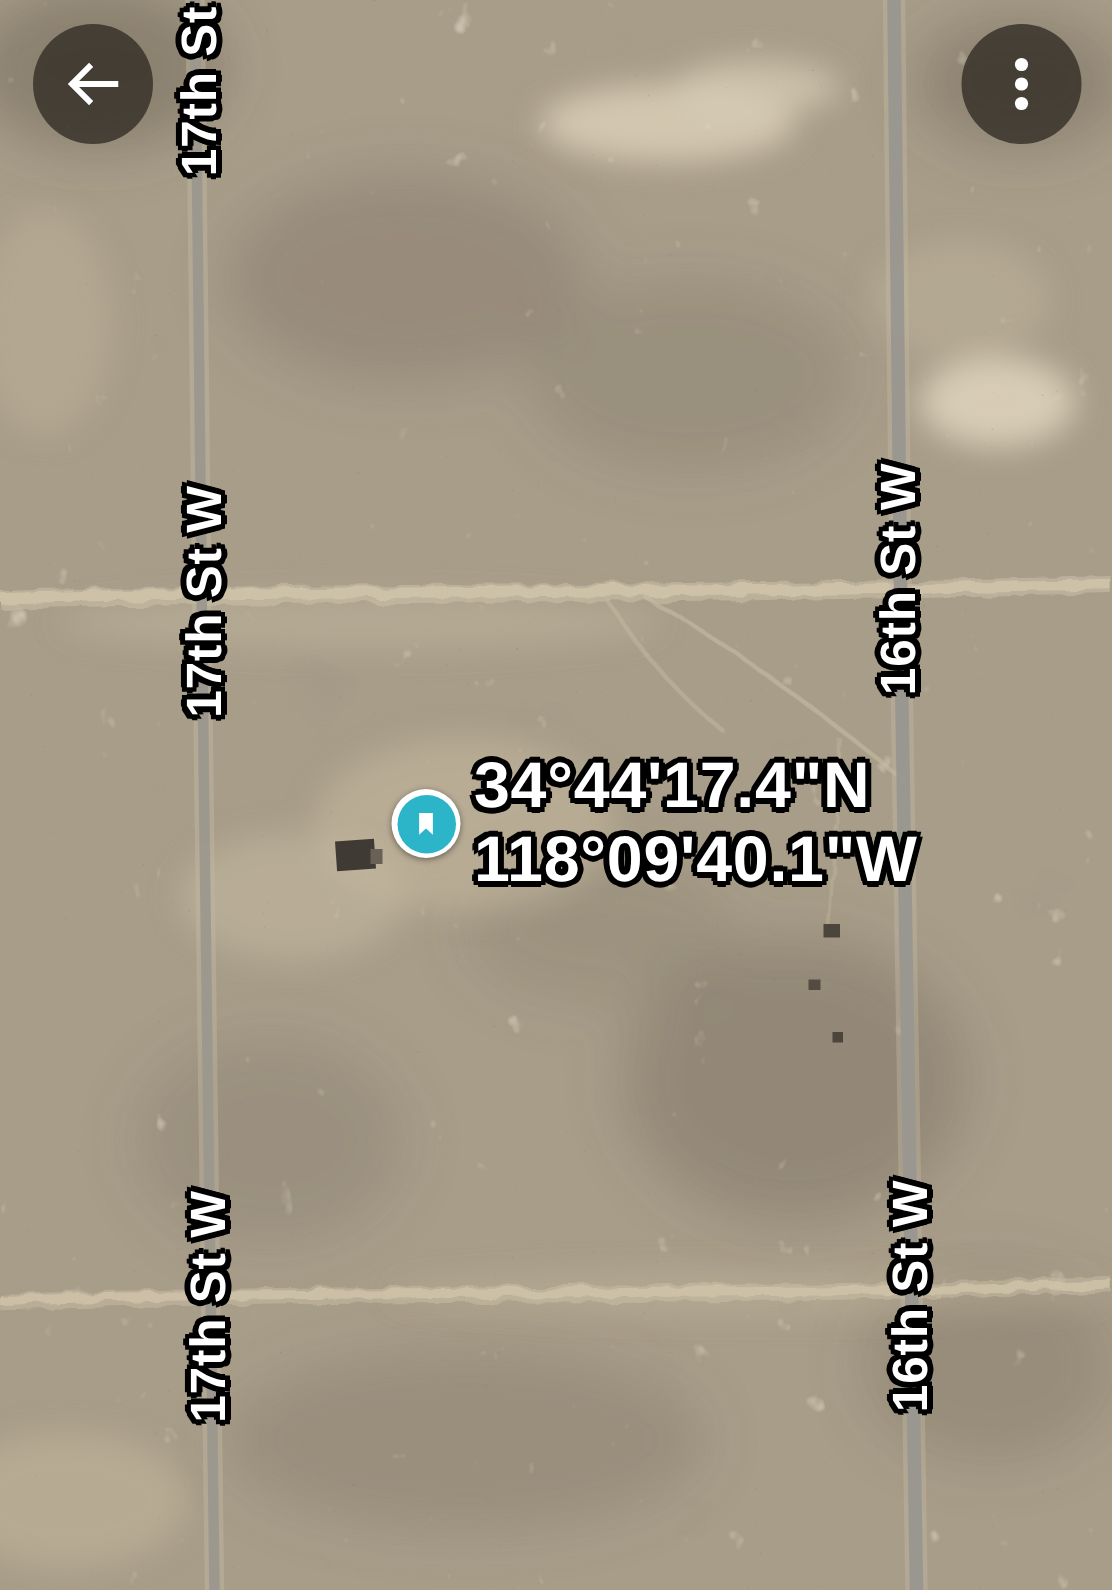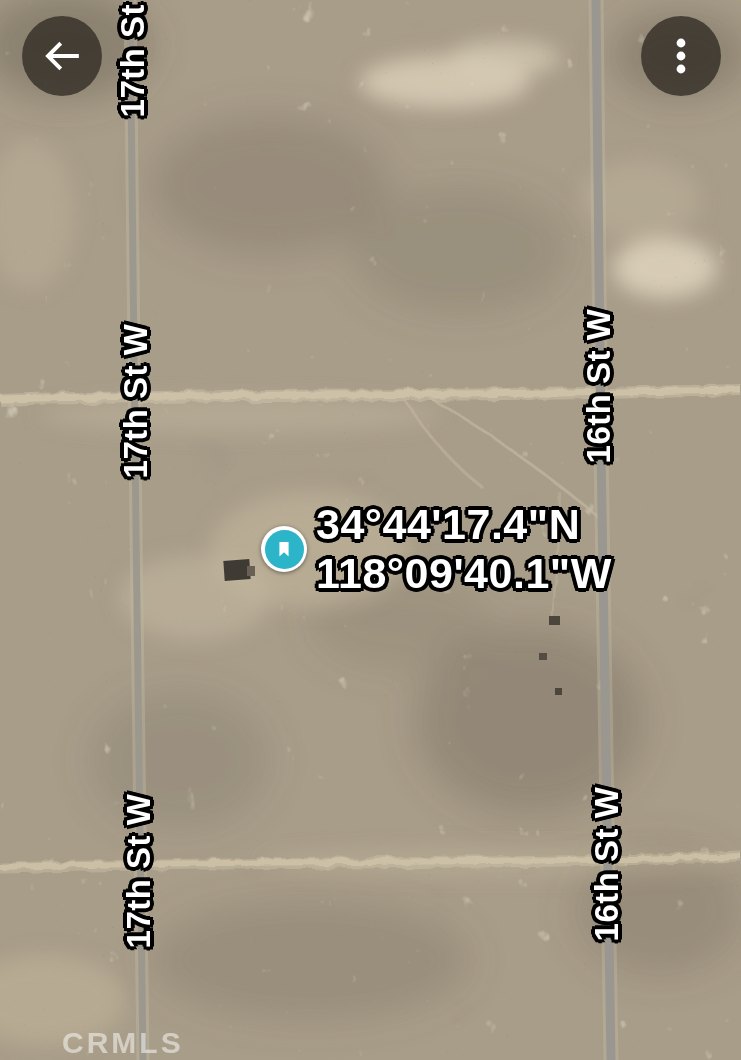--- a/index.html
+++ b/index.html
@@ -175,15 +175,14 @@
   </button>
 
   <button class="fab menu-btn" aria-label="More options">
     <svg width="12" height="36" viewBox="0 0 12 36">
       <circle cx="6" cy="5" r="4.4" fill="#ffffff"></circle>
       <circle cx="6" cy="18" r="4.4" fill="#ffffff"></circle>
       <circle cx="6" cy="31" r="4.4" fill="#ffffff"></circle>
     </svg>
   </button>
 
-  <div class="watermark">CRMLS</div>
 
 </div>
 
 </body></html>

